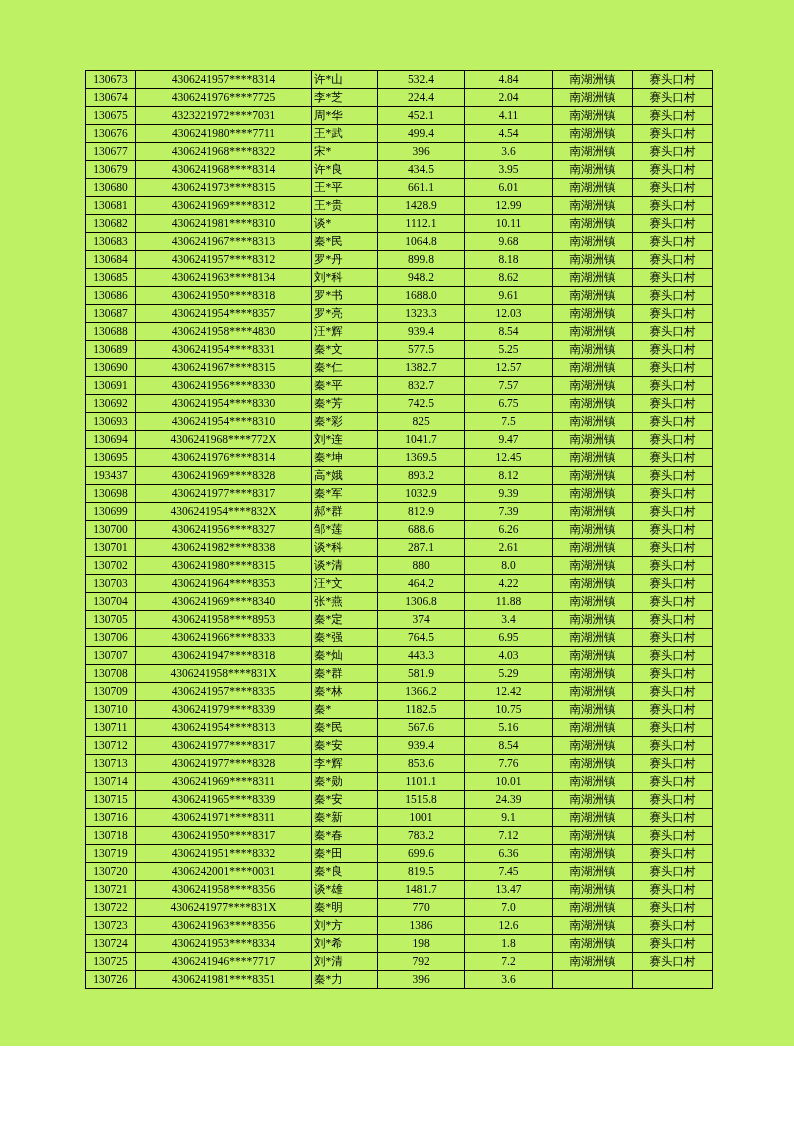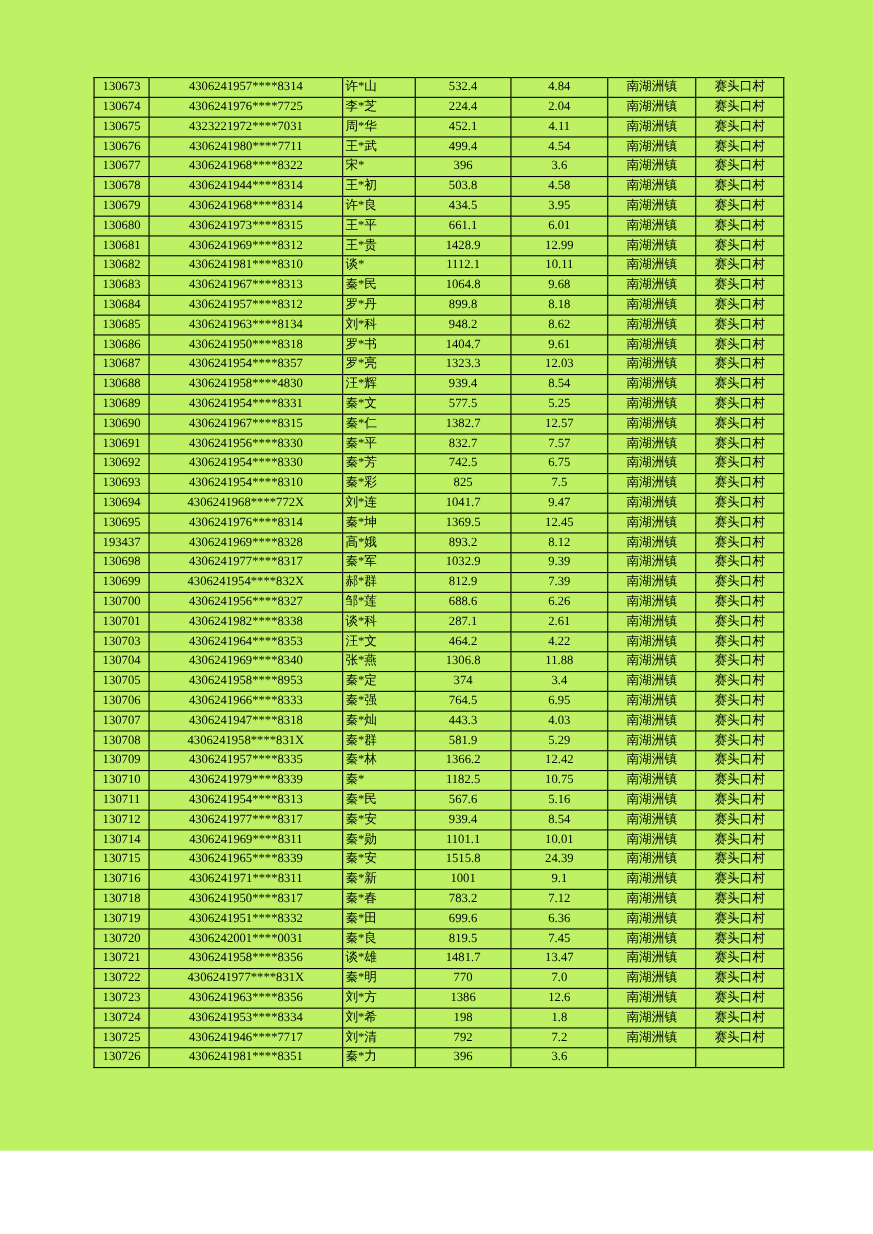--- a/index.html
+++ b/index.html
@@ -96,29 +96,20 @@
         <tr>
           <td class="align-center">130677</td>
           <td class="align-center">4306241968****8322</td>
           <td class="align-right">宋*</td>
           <td class="align-center">396</td>
           <td class="align-center">3.6</td>
           <td class="align-center">南湖洲镇</td>
           <td class="align-center">赛头口村</td>
         </tr>
         <tr>
-          <td class="align-center">130678</td>
-          <td class="align-center">4306241944****8314</td>
-          <td class="align-right">王*初</td>
-          <td class="align-center">503.8</td>
-          <td class="align-center">4.58</td>
-          <td class="align-center">南湖洲镇</td>
-          <td class="align-center">赛头口村</td>
-        </tr>
-        <tr>
           <td class="align-center">130679</td>
           <td class="align-center">4306241968****8314</td>
           <td class="align-right">许*良</td>
           <td class="align-center">434.5</td>
           <td class="align-center">3.95</td>
           <td class="align-center">南湖洲镇</td>
           <td class="align-center">赛头口村</td>
         </tr>
         <tr>
           <td class="align-center">130680</td>
@@ -171,21 +162,21 @@
           <td class="align-right">刘*科</td>
           <td class="align-center">948.2</td>
           <td class="align-center">8.62</td>
           <td class="align-center">南湖洲镇</td>
           <td class="align-center">赛头口村</td>
         </tr>
         <tr>
           <td class="align-center">130686</td>
           <td class="align-center">4306241950****8318</td>
           <td class="align-right">罗*书</td>
-          <td class="align-center">1404.7</td>
+          <td class="align-center">1688.0</td>
           <td class="align-center">9.61</td>
           <td class="align-center">南湖洲镇</td>
           <td class="align-center">赛头口村</td>
         </tr>
         <tr>
           <td class="align-center">130687</td>
           <td class="align-center">4306241954****8357</td>
           <td class="align-right">罗*亮</td>
           <td class="align-center">1323.3</td>
           <td class="align-center">12.03</td>
@@ -303,20 +294,29 @@
         <tr>
           <td class="align-center">130701</td>
           <td class="align-center">4306241982****8338</td>
           <td class="align-right">谈*科</td>
           <td class="align-center">287.1</td>
           <td class="align-center">2.61</td>
           <td class="align-center">南湖洲镇</td>
           <td class="align-center">赛头口村</td>
         </tr>
         <tr>
+          <td class="align-center">130702</td>
+          <td class="align-center">4306241980****8315</td>
+          <td class="align-right">谈*清</td>
+          <td class="align-center">880</td>
+          <td class="align-center">8.0</td>
+          <td class="align-center">南湖洲镇</td>
+          <td class="align-center">赛头口村</td>
+        </tr>
+        <tr>
           <td class="align-center">130703</td>
           <td class="align-center">4306241964****8353</td>
           <td class="align-right">汪*文</td>
           <td class="align-center">464.2</td>
           <td class="align-center">4.22</td>
           <td class="align-center">南湖洲镇</td>
           <td class="align-center">赛头口村</td>
         </tr>
         <tr>
           <td class="align-center">130704</td>
@@ -389,20 +389,29 @@
           <td class="align-center">5.16</td>
           <td class="align-center">南湖洲镇</td>
           <td class="align-center">赛头口村</td>
         </tr>
         <tr>
           <td class="align-center">130712</td>
           <td class="align-center">4306241977****8317</td>
           <td class="align-right">秦*安</td>
           <td class="align-center">939.4</td>
           <td class="align-center">8.54</td>
+          <td class="align-center">南湖洲镇</td>
+          <td class="align-center">赛头口村</td>
+        </tr>
+        <tr>
+          <td class="align-center">130713</td>
+          <td class="align-center">4306241977****8328</td>
+          <td class="align-right">李*辉</td>
+          <td class="align-center">853.6</td>
+          <td class="align-center">7.76</td>
           <td class="align-center">南湖洲镇</td>
           <td class="align-center">赛头口村</td>
         </tr>
         <tr>
           <td class="align-center">130714</td>
           <td class="align-center">4306241969****8311</td>
           <td class="align-right">秦*勋</td>
           <td class="align-center">1101.1</td>
           <td class="align-center">10.01</td>
           <td class="align-center">南湖洲镇</td>

